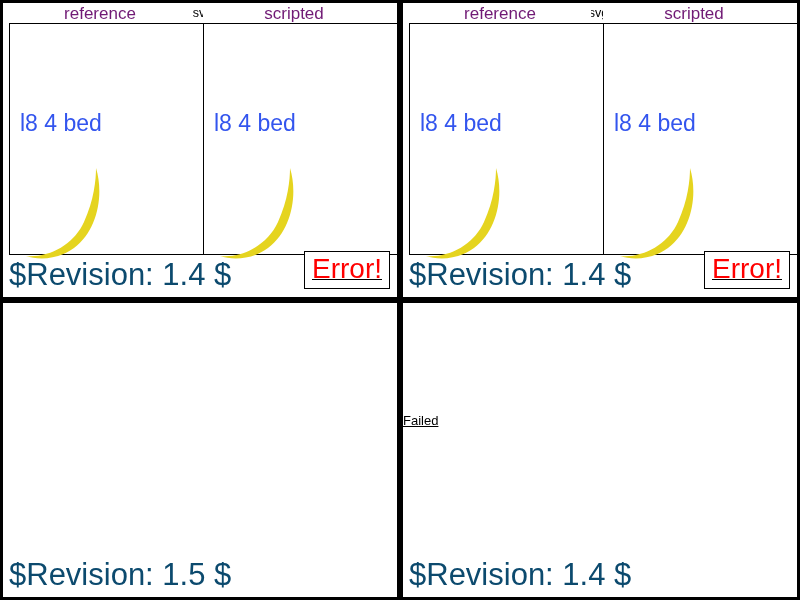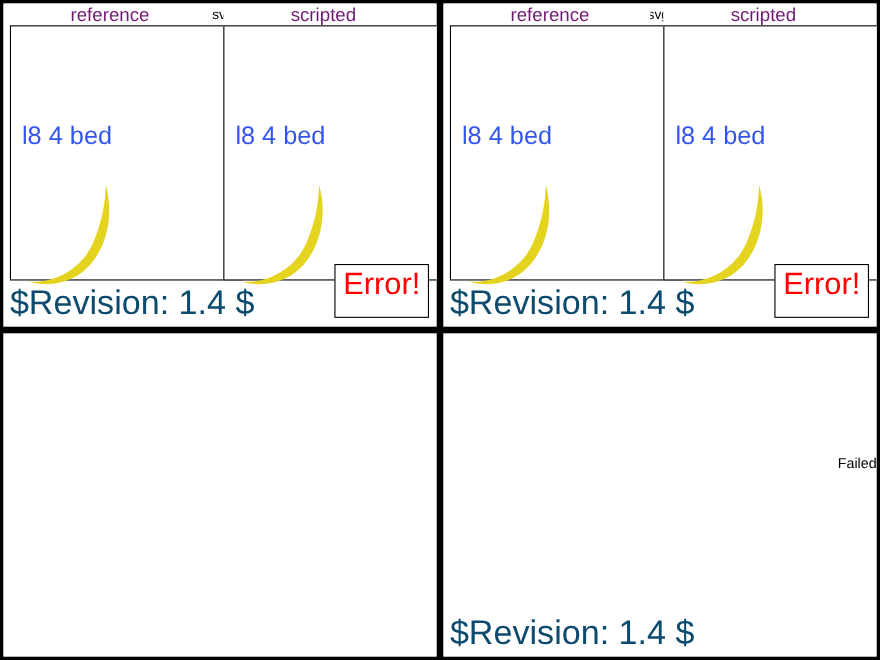--- a/index.html
+++ b/index.html
@@ -109,21 +109,22 @@
     color: #0c4a6e;
     white-space: nowrap;
   }
   .error-box {
     position: absolute;
     right: 7px;
     bottom: 8px;
     box-sizing: border-box;
     border: 1.5px solid #000000;
     background: #ffffff;
-    padding: 1px 7px 14px 7px;
+    padding: 1px 7px 3px 7px;
+    text-decoration: underline;
   }
   .error-text {
     font-size: 28px;
     line-height: 32px;
     color: #ff0000;
     white-space: nowrap;
   }
 
   
   .tiny-note {
@@ -134,24 +135,25 @@
     text-align: center;
     font-size: 9px;
     line-height: 12px;
     color: #000000;
   }
   .status-note {
     position: absolute;
     left: 0;
     top: 110px;
     width: 394px;
-    text-align: right;
+    text-align: left;
     font-size: 13px;
     line-height: 16px;
     color: #000000;
+    text-decoration: underline;
   }
 </style>
 </head>
 <body>
 
 <div class="page">
 
   <div class="quadrant q-tl">
 
     <div class="test-title">Get-FloatTrait(snapshotTime) on svg and check value</div>
@@ -216,20 +218,21 @@
 
     <div class="error-box">
       <span class="error-text">Error!</span>
     </div>
 
   </div>
 
   <div class="quadrant q-bl">
 
 
+    <div class="revision">$Revision: 1.5 $</div>
 
   </div>
 
   <div class="quadrant q-br">
 
     <div class="status-note">Failed</div>
 
     <div class="revision">$Revision: 1.4 $</div>
 
   </div>

